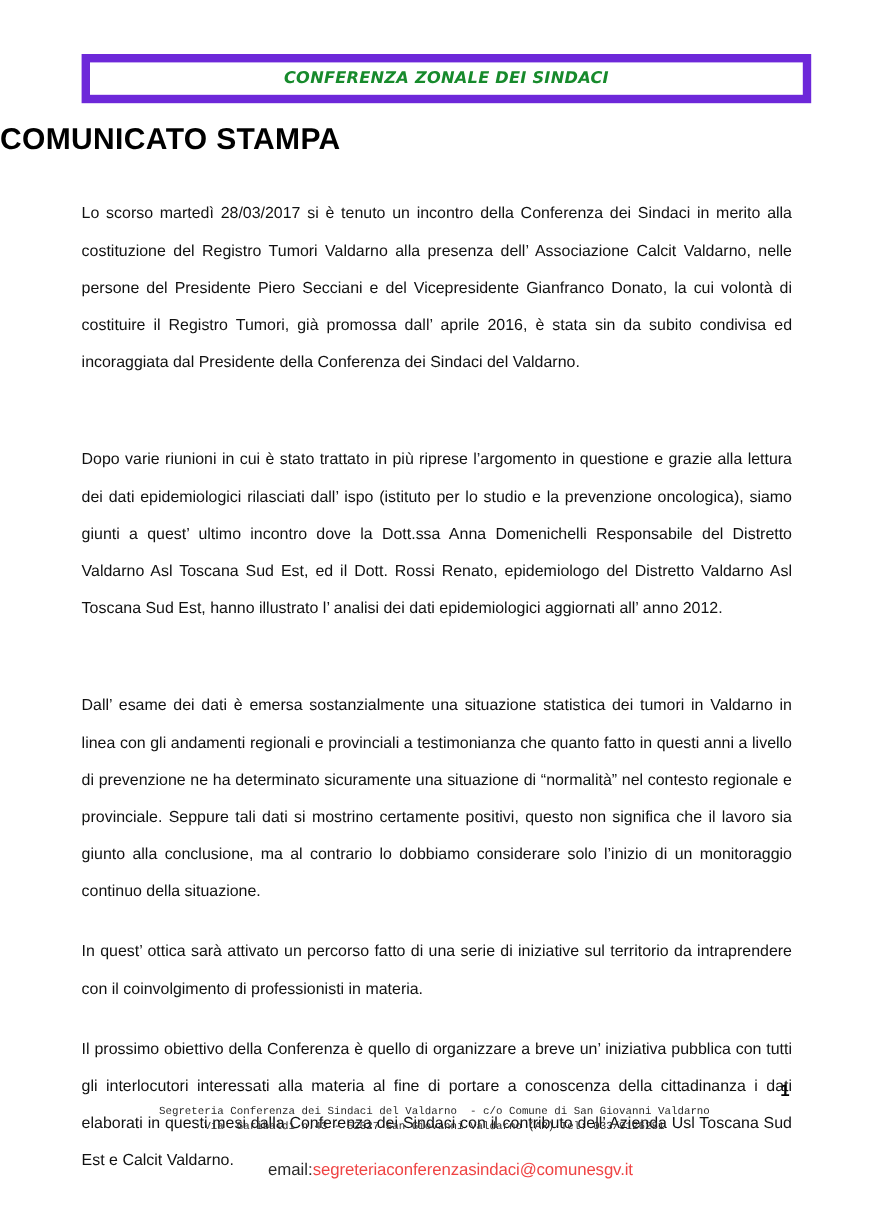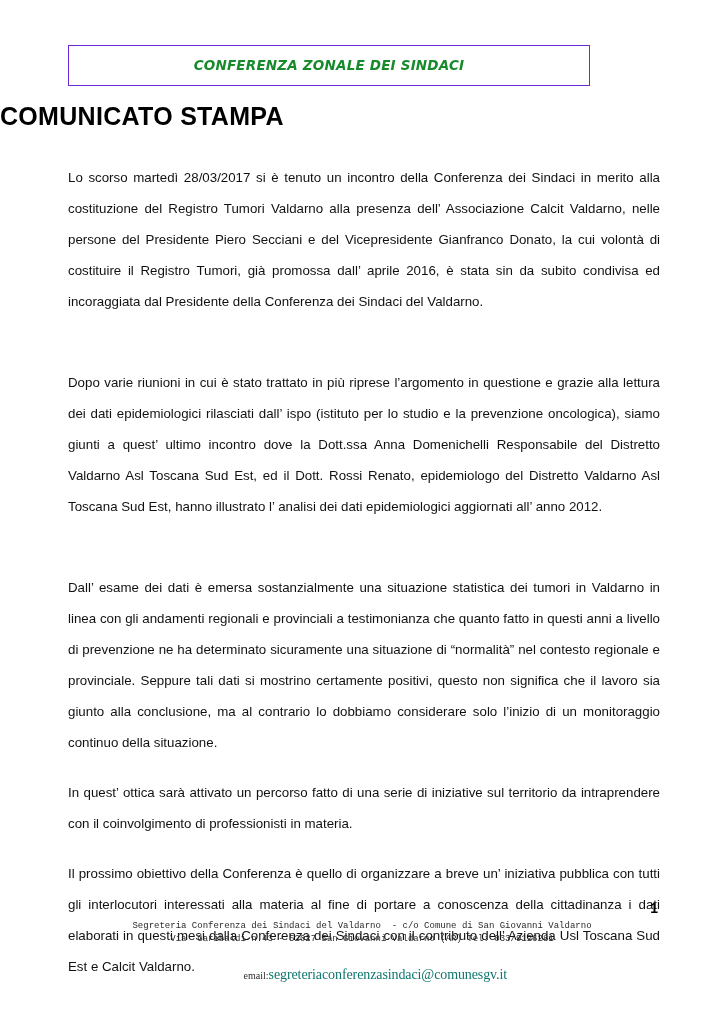--- a/index.html
+++ b/index.html
@@ -23,24 +23,24 @@
     height: 1024px;
     box-sizing: border-box;
     padding: 0;
   }
 
   
   .header-box {
     position: absolute;
     left: 68px;
     top: 45px;
-    width: 522px;
+    width: 608px;
     height: 41px;
     box-sizing: border-box;
-    border: 1px solid #6d28d9;
+    border: 7px solid #6d28d9;
     background: #ffffff;
     display: flex;
     flex-direction: column;
     align-items: center;
     justify-content: center;
   }
   .header-line {
     color: #178a2c;
     font-family: "DejaVu Sans", sans-serif;
     font-style: italic;
@@ -118,28 +118,28 @@
     line-height: 13px;
     color: #2a2a2a;
     white-space: pre;
   }
   .footer-line3 {
     line-height: 18px;
     margin-top: 1px;
     white-space: pre;
   }
   .footer-email-label {
-    font-family: Liberation Serif, serif;
-    font-size: 10px;
+    font-family: Liberation Sans, sans-serif;
+    font-size: 14px;
     color: #2a2a2a;
   }
   .footer-email-value {
-    font-family: Liberation Serif, serif;
+    font-family: Liberation Sans, sans-serif;
     font-size: 14px;
-    color: #0f766e;
+    color: #ef4444;
     letter-spacing: -0.1px;
   }
 </style>
 </head>
 <body>
 
 <div class="page">
 
   <div class="header-box">
     <div class="header-line">CONFERENZA ZONALE DEI SINDACI</div>

